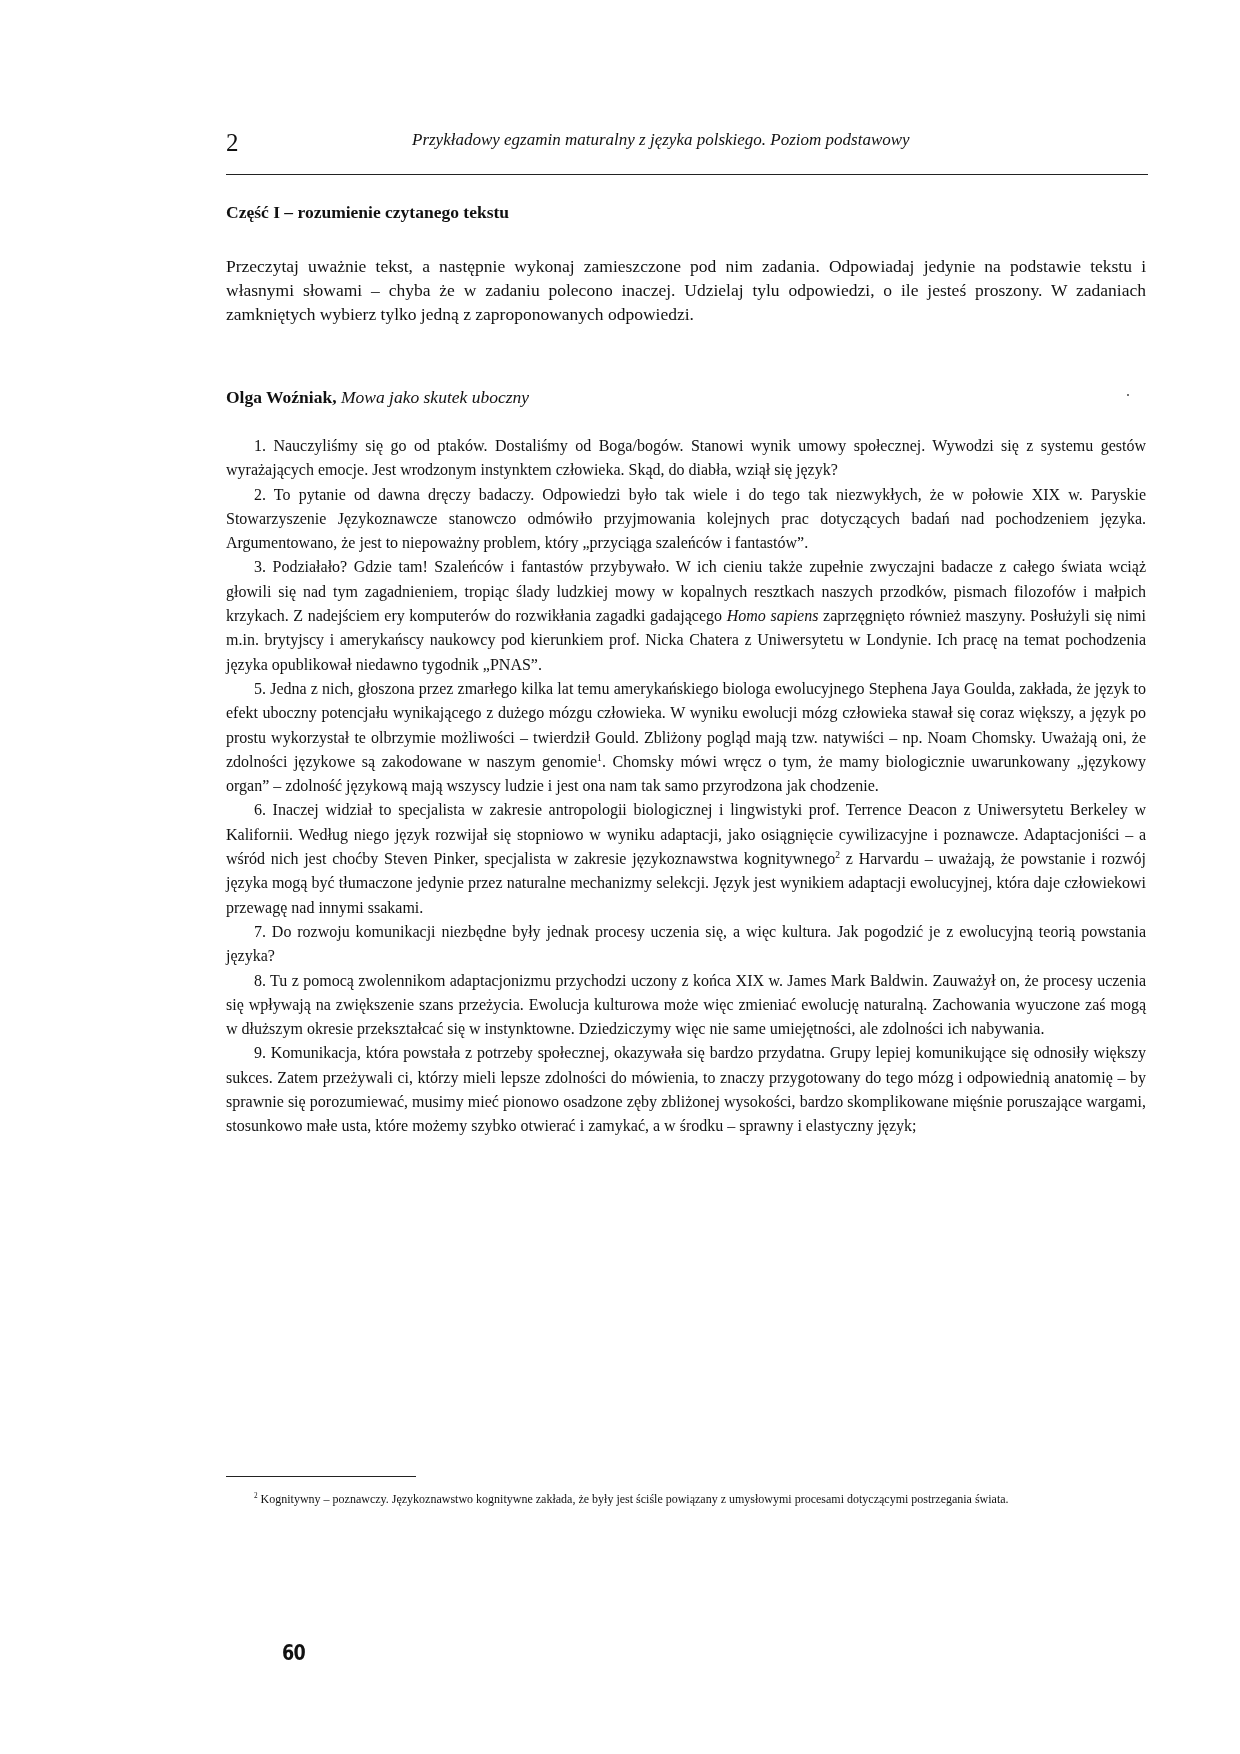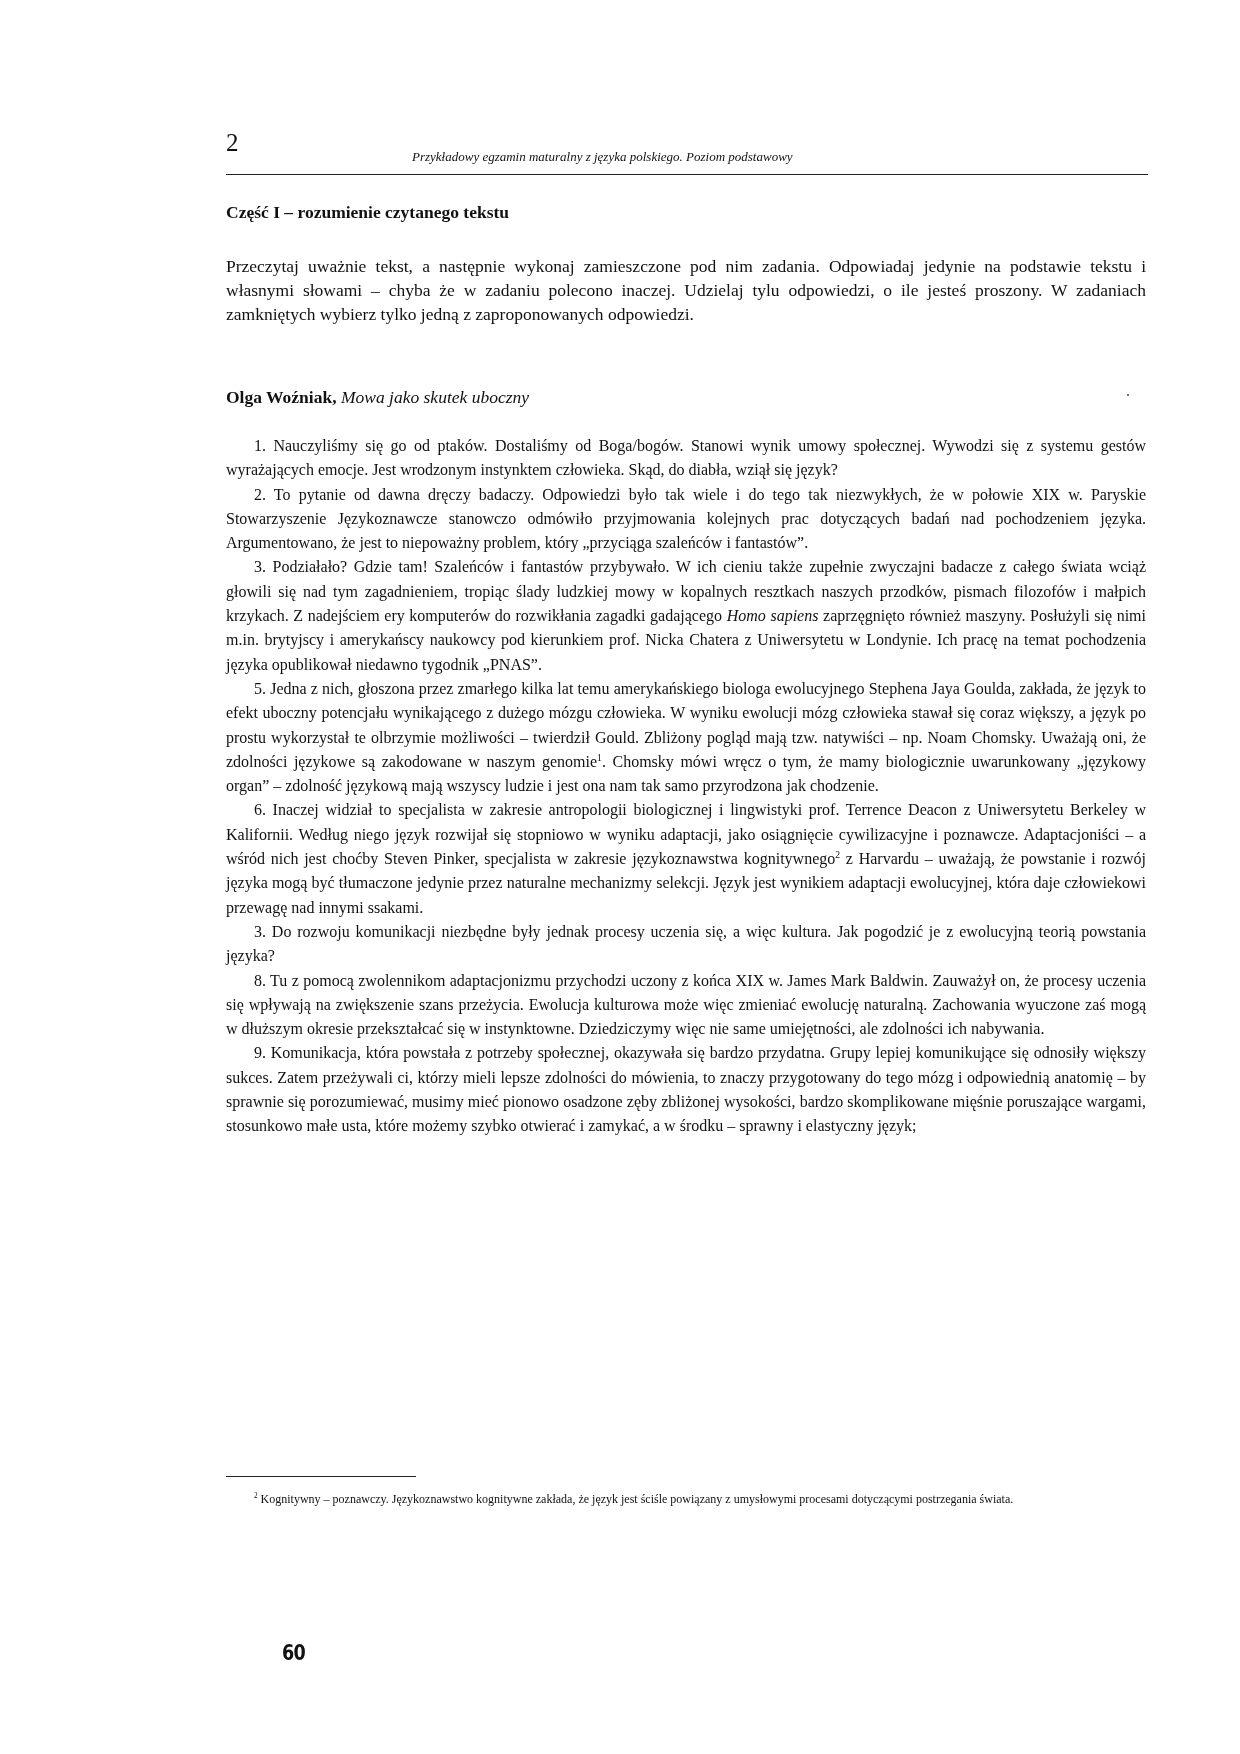--- a/index.html
+++ b/index.html
@@ -1,21 +1,21 @@
 <!DOCTYPE html>
 <html><head>
 <meta charset="utf-8">
 <style>
   html, body { margin: 0; padding: 0; background: #ffffff; }
   body { width: 1240px; height: 1754px; position: relative; overflow: hidden;
          font-family: "Liberation Serif", "DejaVu Serif", serif; color: #111; }
   .page { position: absolute; left: 0; top: 0; width: 1240px; height: 1754px; }
   .header { position: absolute; left: 226px; top: 128px; width: 922px; height: 30px; }
   .header .pnum { position: absolute; left: 0; top: 0; font-size: 25px; line-height: 30px; }
-  .header .title { position: absolute; left: 186px; top: 17px; font-size: 13px; font-style: italic; line-height: 24px; }
+  .header .title { position: absolute; left: 186px; top: 0; font-size: 17px; font-style: italic; line-height: 24px; }
   .header-rule { position: absolute; left: 226px; top: 174px; width: 922px; height: 1px; background: #222; }
   .section-title { position: absolute; left: 226px; top: 200px; font-size: 17.5px; font-weight: bold; line-height: 24px; }
   .instr { position: absolute; left: 226px; top: 254px; width: 920px; font-size: 17.5px; line-height: 24px; text-align: justify; }
   .instr b { font-weight: normal; }
   .byline { position: absolute; left: 226px; top: 385px; font-size: 17.5px; line-height: 24px; font-weight: bold; }
   .byline i { font-weight: normal; font-style: italic; }
   .body { position: absolute; left: 226px; top: 434px; width: 920px; font-size: 16px; line-height: 24.3px; text-align: justify; }
   .body p { margin: 0; text-indent: 28px; }
   .body i { font-style: italic; }
   .fn-rule { position: absolute; left: 226px; top: 1476px; width: 190px; height: 1px; background: #222; }
@@ -48,24 +48,24 @@
     <i>Mowa jako skutek uboczny</i>
   </div>
   <div class="stray-dot"></div>
 
   <div class="body">
     <p>1. Nauczyliśmy się go od ptaków. Dostaliśmy od Boga/bogów. Stanowi wynik umowy społecznej. Wywodzi się z systemu gestów wyrażających emocje. Jest wrodzonym instynktem człowieka. Skąd, do diabła, wziął się język?</p>
     <p>2. To pytanie od dawna dręczy badaczy. Odpowiedzi było tak wiele i do tego tak niezwykłych, że w połowie XIX w. Paryskie Stowarzyszenie Językoznawcze stanowczo odmówiło przyjmowania kolejnych prac dotyczących badań nad pochodzeniem języka. Argumentowano, że jest to niepoważny problem, który „przyciąga szaleńców i fantastów”.</p>
     <p><span>3. Podziałało? Gdzie tam! Szaleńców i fantastów przybywało. W ich cieniu także zupełnie zwyczajni badacze z całego świata wciąż głowili się nad tym zagadnieniem, tropiąc ślady ludzkiej mowy w kopalnych resztkach naszych przodków, pismach filozofów i małpich krzykach. Z nadejściem ery komputerów do rozwikłania zagadki gadającego </span><i>Homo sapiens</i><span> zaprzęgnięto również maszyny. Posłużyli się nimi m.in. brytyjscy i amerykańscy naukowcy pod kierunkiem prof. Nicka Chatera z Uniwersytetu w Londynie. Ich pracę na temat pochodzenia języka opublikował niedawno tygodnik „PNAS”.</span></p>
     <p><span>5. Jedna z nich, głoszona przez zmarłego kilka lat temu amerykańskiego biologa ewolucyjnego Stephena Jaya Goulda, zakłada, że język to efekt uboczny potencjału wynikającego z dużego mózgu człowieka. W wyniku ewolucji mózg człowieka stawał się coraz większy, a język po prostu wykorzystał te olbrzymie możliwości – twierdził Gould. Zbliżony pogląd mają tzw. natywiści – np. Noam Chomsky. Uważają oni, że zdolności językowe są zakodowane w naszym genomie</span><sup>1</sup><span>. Chomsky mówi wręcz o tym, że mamy biologicznie uwarunkowany „językowy organ” – zdolność językową mają wszyscy ludzie i jest ona nam tak samo przyrodzona jak chodzenie.</span></p>
     <p><span>6. Inaczej widział to specjalista w zakresie antropologii biologicznej i lingwistyki prof. Terrence Deacon z Uniwersytetu Berkeley w Kalifornii. Według niego język rozwijał się stopniowo w wyniku adaptacji, jako osiągnięcie cywilizacyjne i poznawcze. Adaptacjoniści – a wśród nich jest choćby Steven Pinker, specjalista w zakresie językoznawstwa kognitywnego</span><sup>2</sup><span> z Harvardu – uważają, że powstanie i rozwój języka mogą być tłumaczone jedynie przez naturalne mechanizmy selekcji. Język jest wynikiem adaptacji ewolucyjnej, która daje człowiekowi przewagę nad innymi ssakami.</span></p>
-    <p>3. Do rozwoju komunikacji niezbędne były jednak procesy uczenia się, a więc kultura. Jak pogodzić je z ewolucyjną teorią powstania języka?</p>
+    <p>7. Do rozwoju komunikacji niezbędne były jednak procesy uczenia się, a więc kultura. Jak pogodzić je z ewolucyjną teorią powstania języka?</p>
     <p>8. Tu z pomocą zwolennikom adaptacjonizmu przychodzi uczony z końca XIX w. James Mark Baldwin. Zauważył on, że procesy uczenia się wpływają na zwiększenie szans przeżycia. Ewolucja kulturowa może więc zmieniać ewolucję naturalną. Zachowania wyuczone zaś mogą w dłuższym okresie przekształcać się w instynktowne. Dziedziczymy więc nie same umiejętności, ale zdolności ich nabywania.</p>
     <p>9. Komunikacja, która powstała z potrzeby społecznej, okazywała się bardzo przydatna. Grupy lepiej komunikujące się odnosiły większy sukces. Zatem przeżywali ci, którzy mieli lepsze zdolności do mówienia, to znaczy przygotowany do tego mózg i odpowiednią anatomię – by sprawnie się porozumiewać, musimy mieć pionowo osadzone zęby zbliżonej wysokości, bardzo skomplikowane mięśnie poruszające wargami, stosunkowo małe usta, które możemy szybko otwierać i zamykać, a w środku – sprawny i elastyczny język;</p>
   </div>
 
   <div class="fn-rule"></div>
   <div class="footnotes">
-    <p class="fn2"><sup>2</sup> <span>Kognitywny – poznawczy. Językoznawstwo kognitywne zakłada, że język jest ściśle powiązany z umysłowymi procesami dotyczącymi postrzegania świata.</span></p>
+    <p class="fn2"><sup>2</sup> <span>Kognitywny – poznawczy. Językoznawstwo kognitywne zakłada, że były jest ściśle powiązany z umysłowymi procesami dotyczącymi postrzegania świata.</span></p>
   </div>
 
   <div class="folio">60</div>
 </div>
 
 </body></html>

